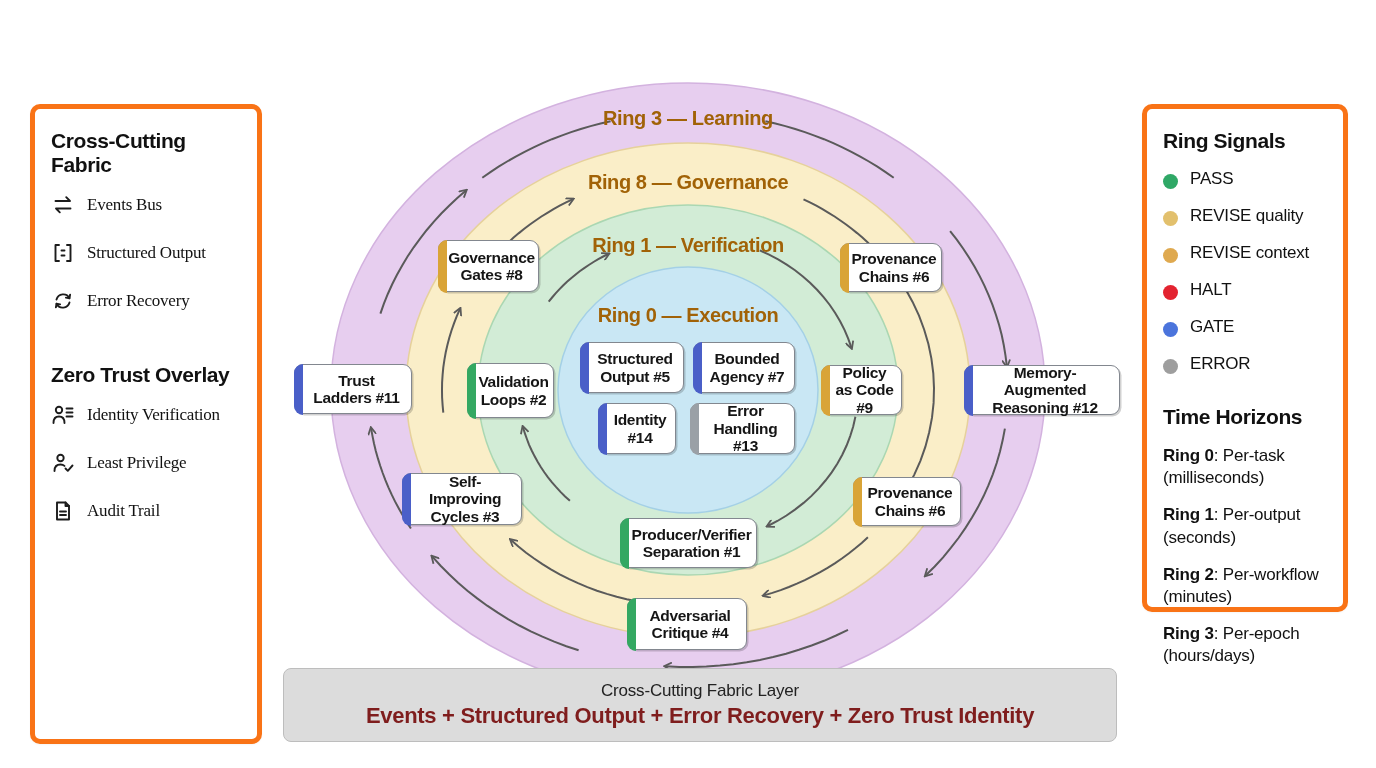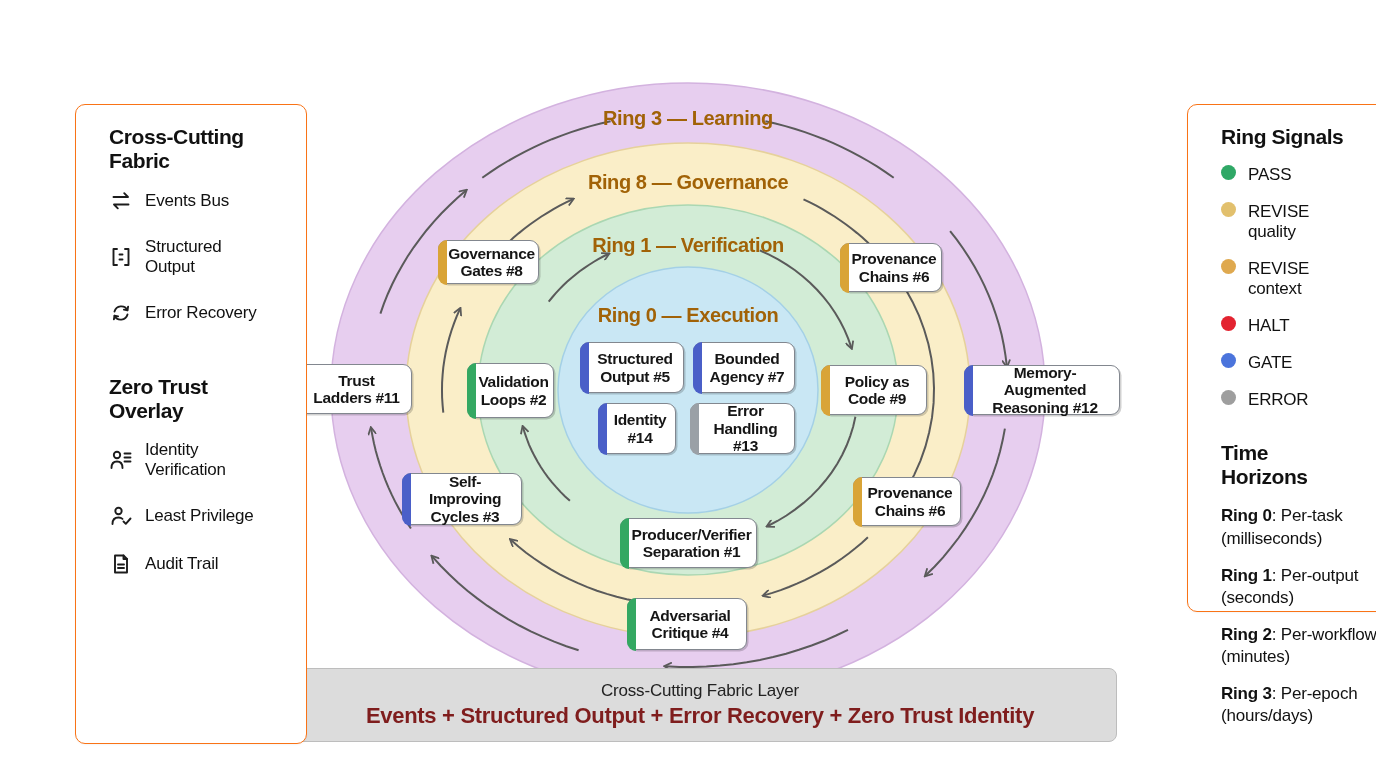--- a/index.html
+++ b/index.html
@@ -3,30 +3,30 @@
 <meta charset="utf-8">
 <style>
   html,body{margin:0;padding:0;background:#ffffff;}
   body{font-family:"Liberation Sans", sans-serif;color:#111;}
   .stage{position:relative;width:1376px;height:768px;background:#fff;overflow:hidden;}
 
   .main-title{position:absolute;left:0;top:24px;width:100%;text-align:center;
     font-size:34px;font-weight:700;letter-spacing:-0.6px;color:#111;}
 
   
-  .panel{position:absolute;background:#fff;border:1px solid #f97316;border-radius:10px;
-    box-shadow:0 1px 2px rgba(0,0,0,0.04);padding:20px 33px;box-sizing:border-box;margin-left:45px;}
+  .panel{position:absolute;background:#fff;border:5px solid #f97316;border-radius:10px;
+    box-shadow:0 1px 2px rgba(0,0,0,0.04);padding:20px 16px;box-sizing:border-box;}
   .panel-left{left:30px;top:104px;width:232px;height:640px;}
   .panel-right{left:1142px;top:104px;width:206px;height:508px;}
   .panel h2{margin:0 0 16px 0;font-size:21px;font-weight:700;letter-spacing:-0.4px;line-height:1.15;}
-  .item-row{display:flex;align-items:center;gap:12px;margin-bottom:24px;font-size:17px;letter-spacing:-0.2px;}
+  .item-row{display:flex;align-items:center;gap:12px;margin-bottom:24px;font-size:17px;letter-spacing:-0.2px;font-family:Liberation Serif, serif;}
   .item-row svg{flex:0 0 auto;}
   .section-gap{height:26px;}
 
-  .legend-row{display:flex;align-items:flex-start;gap:12px;margin-bottom:17px;font-size:17px;letter-spacing:-0.2px;}
+  .legend-row{display:flex;align-items:flex-end;gap:12px;margin-bottom:17px;font-size:17px;letter-spacing:-0.2px;}
   .dot{width:15px;height:15px;border-radius:50%;flex:0 0 auto;}
 
   .horizon{font-size:17px;line-height:1.3;margin-bottom:15px;letter-spacing:-0.2px;width:172px;}
   .horizon b{font-weight:700;}
 
   
   .rings-svg{position:absolute;left:0;top:0;width:1376px;height:768px;}
   .ring-label{position:absolute;transform:translate(-50%,-50%);font-size:20px;font-weight:700;
     letter-spacing:-0.4px;color:#a16207;white-space:nowrap;}
 
@@ -82,37 +82,37 @@
         <path d="M732.0,538.8 L724.8,540.3 L717.5,541.7 L710.2,542.7 L702.8,543.4 L695.4,543.9 L688.0,544.0 L680.6,543.9 L673.2,543.4 L665.8,542.7 L658.5,541.7 L651.2,540.3 L644.0,538.8 L636.9,536.9 L629.9,534.7 " fill="none" stroke="#5a5a5a" stroke-width="2"></path>
         <path d="M569.9,500.8 L565.1,496.4 L560.5,491.9 L556.2,487.2 L552.0,482.4 L548.0,477.4 L544.3,472.3 L540.8,467.0 L537.5,461.6 L534.5,456.1 L531.7,450.5 L529.1,444.8 L526.9,439.0 L524.8,433.2 L523.0,427.3 " fill="none" stroke="#5a5a5a" stroke-width="2" marker-end="url(#ah)"></path>
       </g>
   </svg>
 
   <div class="ring-label" style="left:688px;top:118px;">Ring 3 — Learning</div>
   <div class="ring-label" style="left:688px;top:182px;">Ring 8 — Governance</div>
   <div class="ring-label" style="left:688px;top:245px;">Ring 1 — Verification</div>
   <div class="ring-label" style="left:688px;top:315px;">Ring 0 — Execution</div>
 
-  <div class="node" style="left:438px;top:240px;width:101px;height:44px;">
+  <div class="node" style="left:438px;top:240px;width:101px;height:52px;">
     <span class="accent" style="background: rgb(217, 164, 55);"></span>
     <span>Governance Gates #8</span>
     </div>
   <div class="node" style="left:840px;top:243px;width:102px;height:49px;">
     <span class="accent" style="background: rgb(217, 164, 55);"></span>
     <span>Provenance Chains #6</span>
     </div>
   <div class="node" style="left:294px;top:364px;width:118px;height:50px;padding-left:13px;">
     <span class="accent" style="background: rgb(74, 95, 200);"></span>
     <span>Trust Ladders #11</span>
     </div>
   <div class="node" style="left:467px;top:363px;width:87px;height:55px;">
     <span class="accent" style="background: rgb(52, 168, 98);"></span>
     <span>Validation Loops #2</span>
     </div>
-  <div class="node" style="left:821px;top:365px;width:106px;height:50px;">
+  <div class="node" style="left:821px;top:365px;width:81px;height:50px;">
     <span class="accent" style="background: rgb(217, 164, 55);"></span>
     <span>Policy as Code #9</span>
     </div>
   <div class="node" style="left:964px;top:365px;width:156px;height:50px;">
     <span class="accent" style="background: rgb(74, 95, 200);"></span>
     <span>Memory-Augmented Reasoning #12</span>
     </div>
   <div class="node" style="left:580px;top:342px;width:104px;height:51px;">
     <span class="accent" style="background: rgb(74, 95, 200);"></span>
     <span>Structured Output #5</span>

